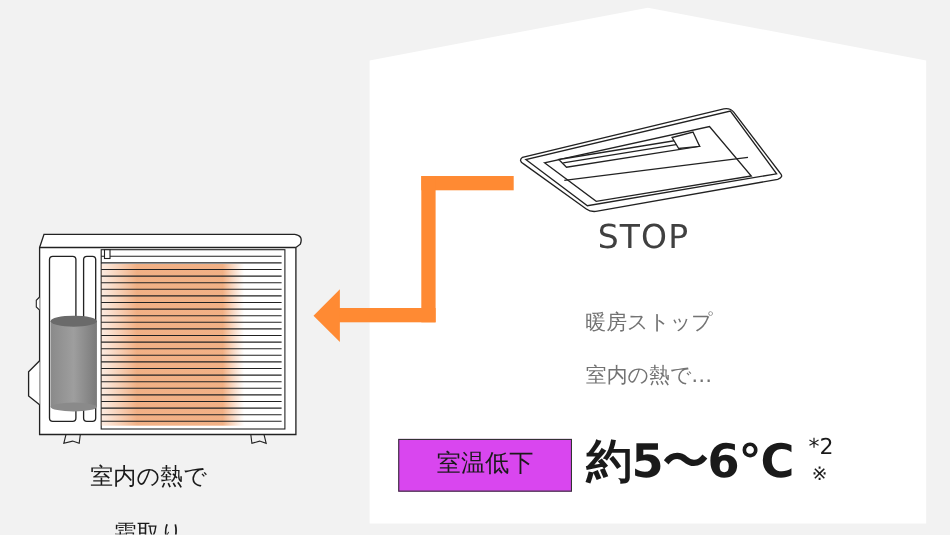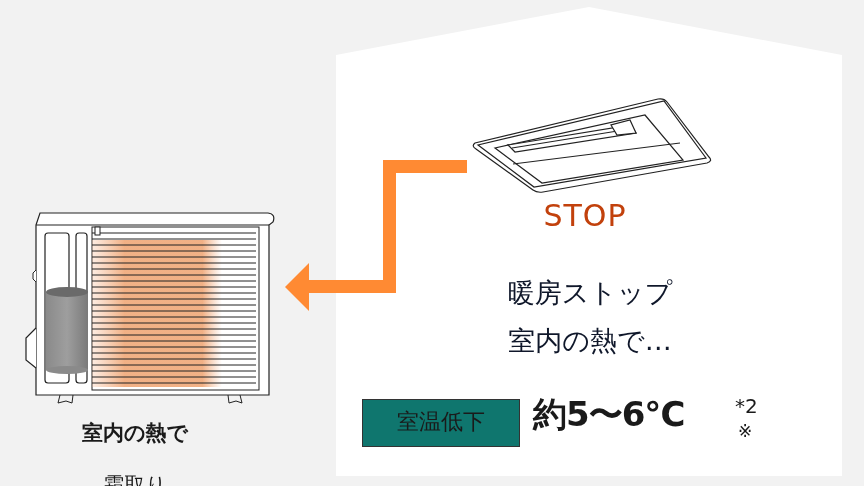--- a/index.html
+++ b/index.html
@@ -1,29 +1,29 @@
 <!DOCTYPE html>
 <html><head>
 <meta charset="utf-8">
 <style>
   html, body { margin:0; padding:0; }
   body { width:864px; height:486px; background:#f2f2f2; position:relative; overflow:hidden;
          font-family:"DejaVu Sans", "Liberation Sans", sans-serif; color:#1a1a1a; }
   .abs { position:absolute; }
   svg.layer { position:absolute; left:0; top:0; }
-  .stop-label { left:520px; top:198px; width:130px; text-align:center; font-size:30px; color:#c2410c; letter-spacing:1px; }
-  .msg { left:440px; width:300px; text-align:center; font-size:27px; line-height:42px; color:#0f172a; }
+  .stop-label { left:520px; top:198px; width:130px; text-align:center; font-size:30px; color:#404040; letter-spacing:1px; }
+  .msg { left:440px; width:300px; text-align:center; font-size:19px; line-height:42px; color:#737373; }
   .msg1 { top:272px; }
   .msg2 { top:320px; }
   .caption { left:40px; width:190px; text-align:center; font-size:21px; line-height:34px; color:#1a1a1a; }
-  .cap1 { top:416px;font-weight:bold; }
+  .cap1 { top:416px; }
   .cap2 { top:468px; }
-  .temp-box { left:362px; top:399px; width:158px; height:48px; border:1.5px solid #333; background:#0f766e;
+  .temp-box { left:362px; top:399px; width:158px; height:48px; border:1.5px solid #333; background:#d946ef;
               box-sizing:border-box; font-size:22px; text-align:center; line-height:44px; }
-  .temp-value { left:533px; top:392px; font-size:34px; font-weight:bold; letter-spacing:-1px; }
+  .temp-value { left:533px; top:392px; font-size:42px; font-weight:bold; letter-spacing:-1px; }
   .note1 { left:735px; top:394px; font-size:20px; }
   .note2 { left:738px; top:421px; font-size:17px; }
 </style>
 </head>
 <body>
 
 <svg class="layer" width="864" height="486" viewBox="0 0 864 486">
 
   <polygon points="336,55 589,7 842,55 842,476 336,476" fill="#ffffff"></polygon>
 

